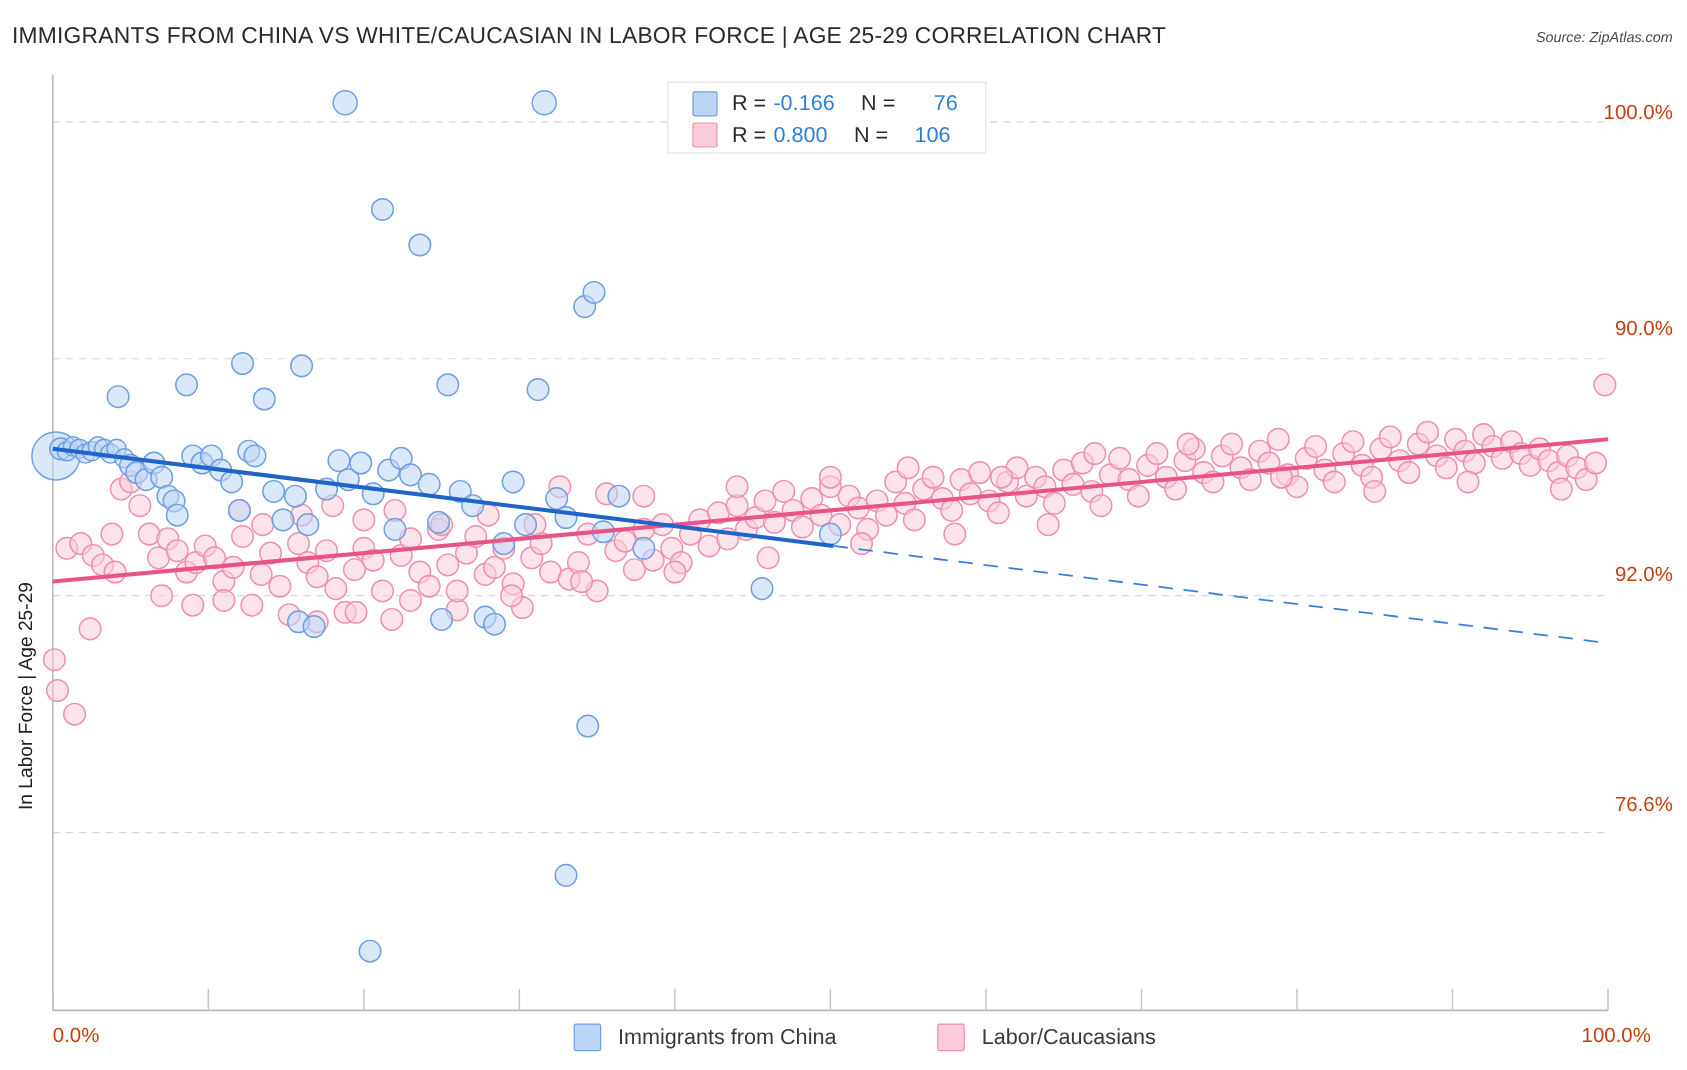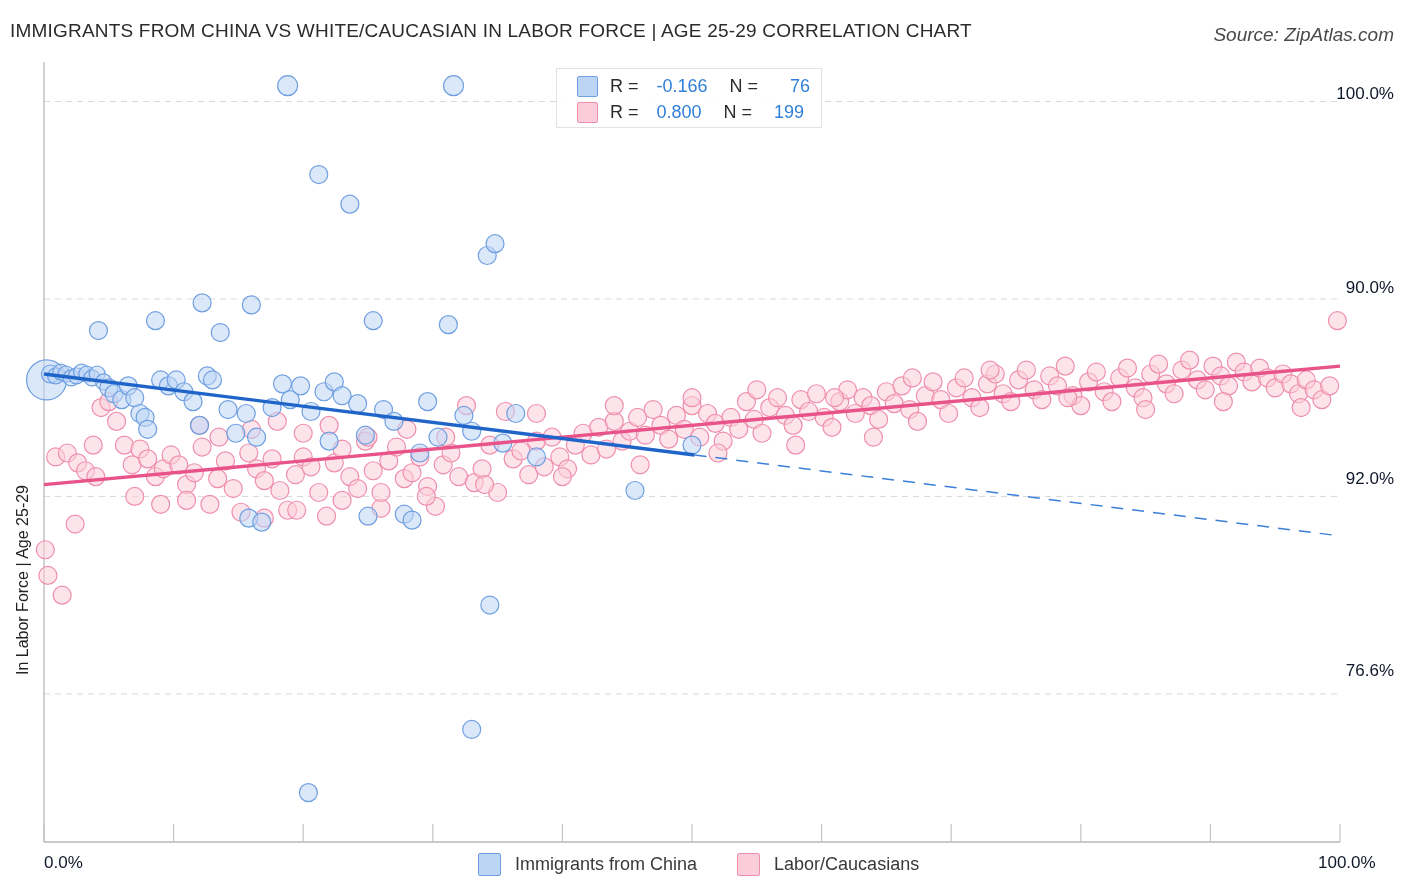--- a/index.html
+++ b/index.html
@@ -27,21 +27,21 @@
     top: 20px;
     font-size: 19px;
     letter-spacing: 0.2px;
     color: #2b2b2b;
     white-space: nowrap;
   }
   .chart-source {
     position: absolute;
     right: 12px;
     top: 24px;
-    font-size: 19px;
+    font-size: 12px;
     font-style: italic;
     color: #4a4a4a;
     white-space: nowrap;
   }
   .y-axis-title {
     position: absolute;
     left: 0px;
     top: 0px;
     width: 460px;
     height: 26px;
@@ -60,21 +60,21 @@
     height: 0;
   }
   svg.plot {
     position: absolute;
     left: 0;
     top: 0;
   }
   .axis-tick-label {
     position: absolute;
     font-size: 17px;
-    color: #0f172a;
+    color: #c2410c;
     white-space: nowrap;
   }
   .y-tick-label { right: 12px; }
   .legend-box {
     position: absolute;
     left: 556px;
     top: 68px;
     width: 266px;
     height: 60px;
     background: rgba(255,255,255,0.93);
@@ -100,39 +100,40 @@
   }
   .swatch.blue { background: #bdd5f5; border: 1px solid #6f9fe0; }
   .swatch.pink { background: #fbcdda; border: 1px solid #ef8fae; }
   .stat-label {
     font-size: 18px;
     color: #2b2b2b;
   }
   .stat-value {
     font-size: 18px;
     color: #2f7fd8;
-    margin-left: 18px;
+    margin-left: 6px;
   }
   .stat-n-label { margin-left: 22px; }
   .stat-n-value {
     font-size: 18px;
     color: #2f7fd8;
     margin-left: 18px;
     min-width: 34px;
     text-align: right;
     display: inline-block;
   }
   .bottom-legend {
     position: absolute;
     left: 478px;
     top: 850px;
     height: 28px;
     display: flex;
     align-items: center;
     white-space: nowrap;
+    gap: 44px;
   }
   .bl-item {
     display: flex;
     align-items: center;
     margin-right: 40px;
   }
   .bl-swatch {
     width: 23px;
     height: 23px;
     border-radius: 2px;
@@ -490,26 +491,26 @@
       <span class="stat-label">R =</span>
       <span class="stat-value">-0.166</span>
       <span class="stat-label stat-n-label">N =</span>
       <span class="stat-n-value">76</span>
     </div>
     <div class="legend-row r2">
       <span class="swatch pink"></span>
       <span class="stat-label">R =</span>
       <span class="stat-value">0.800</span>
       <span class="stat-label stat-n-label">N =</span>
-      <span class="stat-n-value">199</span>
+      <span class="stat-n-value">106</span>
     </div>
   </div>
 
   <div class="axis-tick-label y-tick-label" style="top:84px;">100.0%</div>
-  <div class="axis-tick-label y-tick-label" style="top:278px;margin-left:46px;">90.0%</div>
+  <div class="axis-tick-label y-tick-label" style="top:264px;margin-left:46px;">90.0%</div>
   <div class="axis-tick-label y-tick-label" style="top:469px;">92.0%</div>
   <div class="axis-tick-label y-tick-label" style="top:661px;">76.6%</div>
 
   <div class="axis-tick-label" style="left:44px; top:853px;">0.0%</div>
   <div class="axis-tick-label" style="left:1318px; top:853px;">100.0%</div>
 
   <div class="bottom-legend">
     <div class="bl-item">
       <span class="bl-swatch blue"></span>
       <span class="bl-label">Immigrants from China</span>

